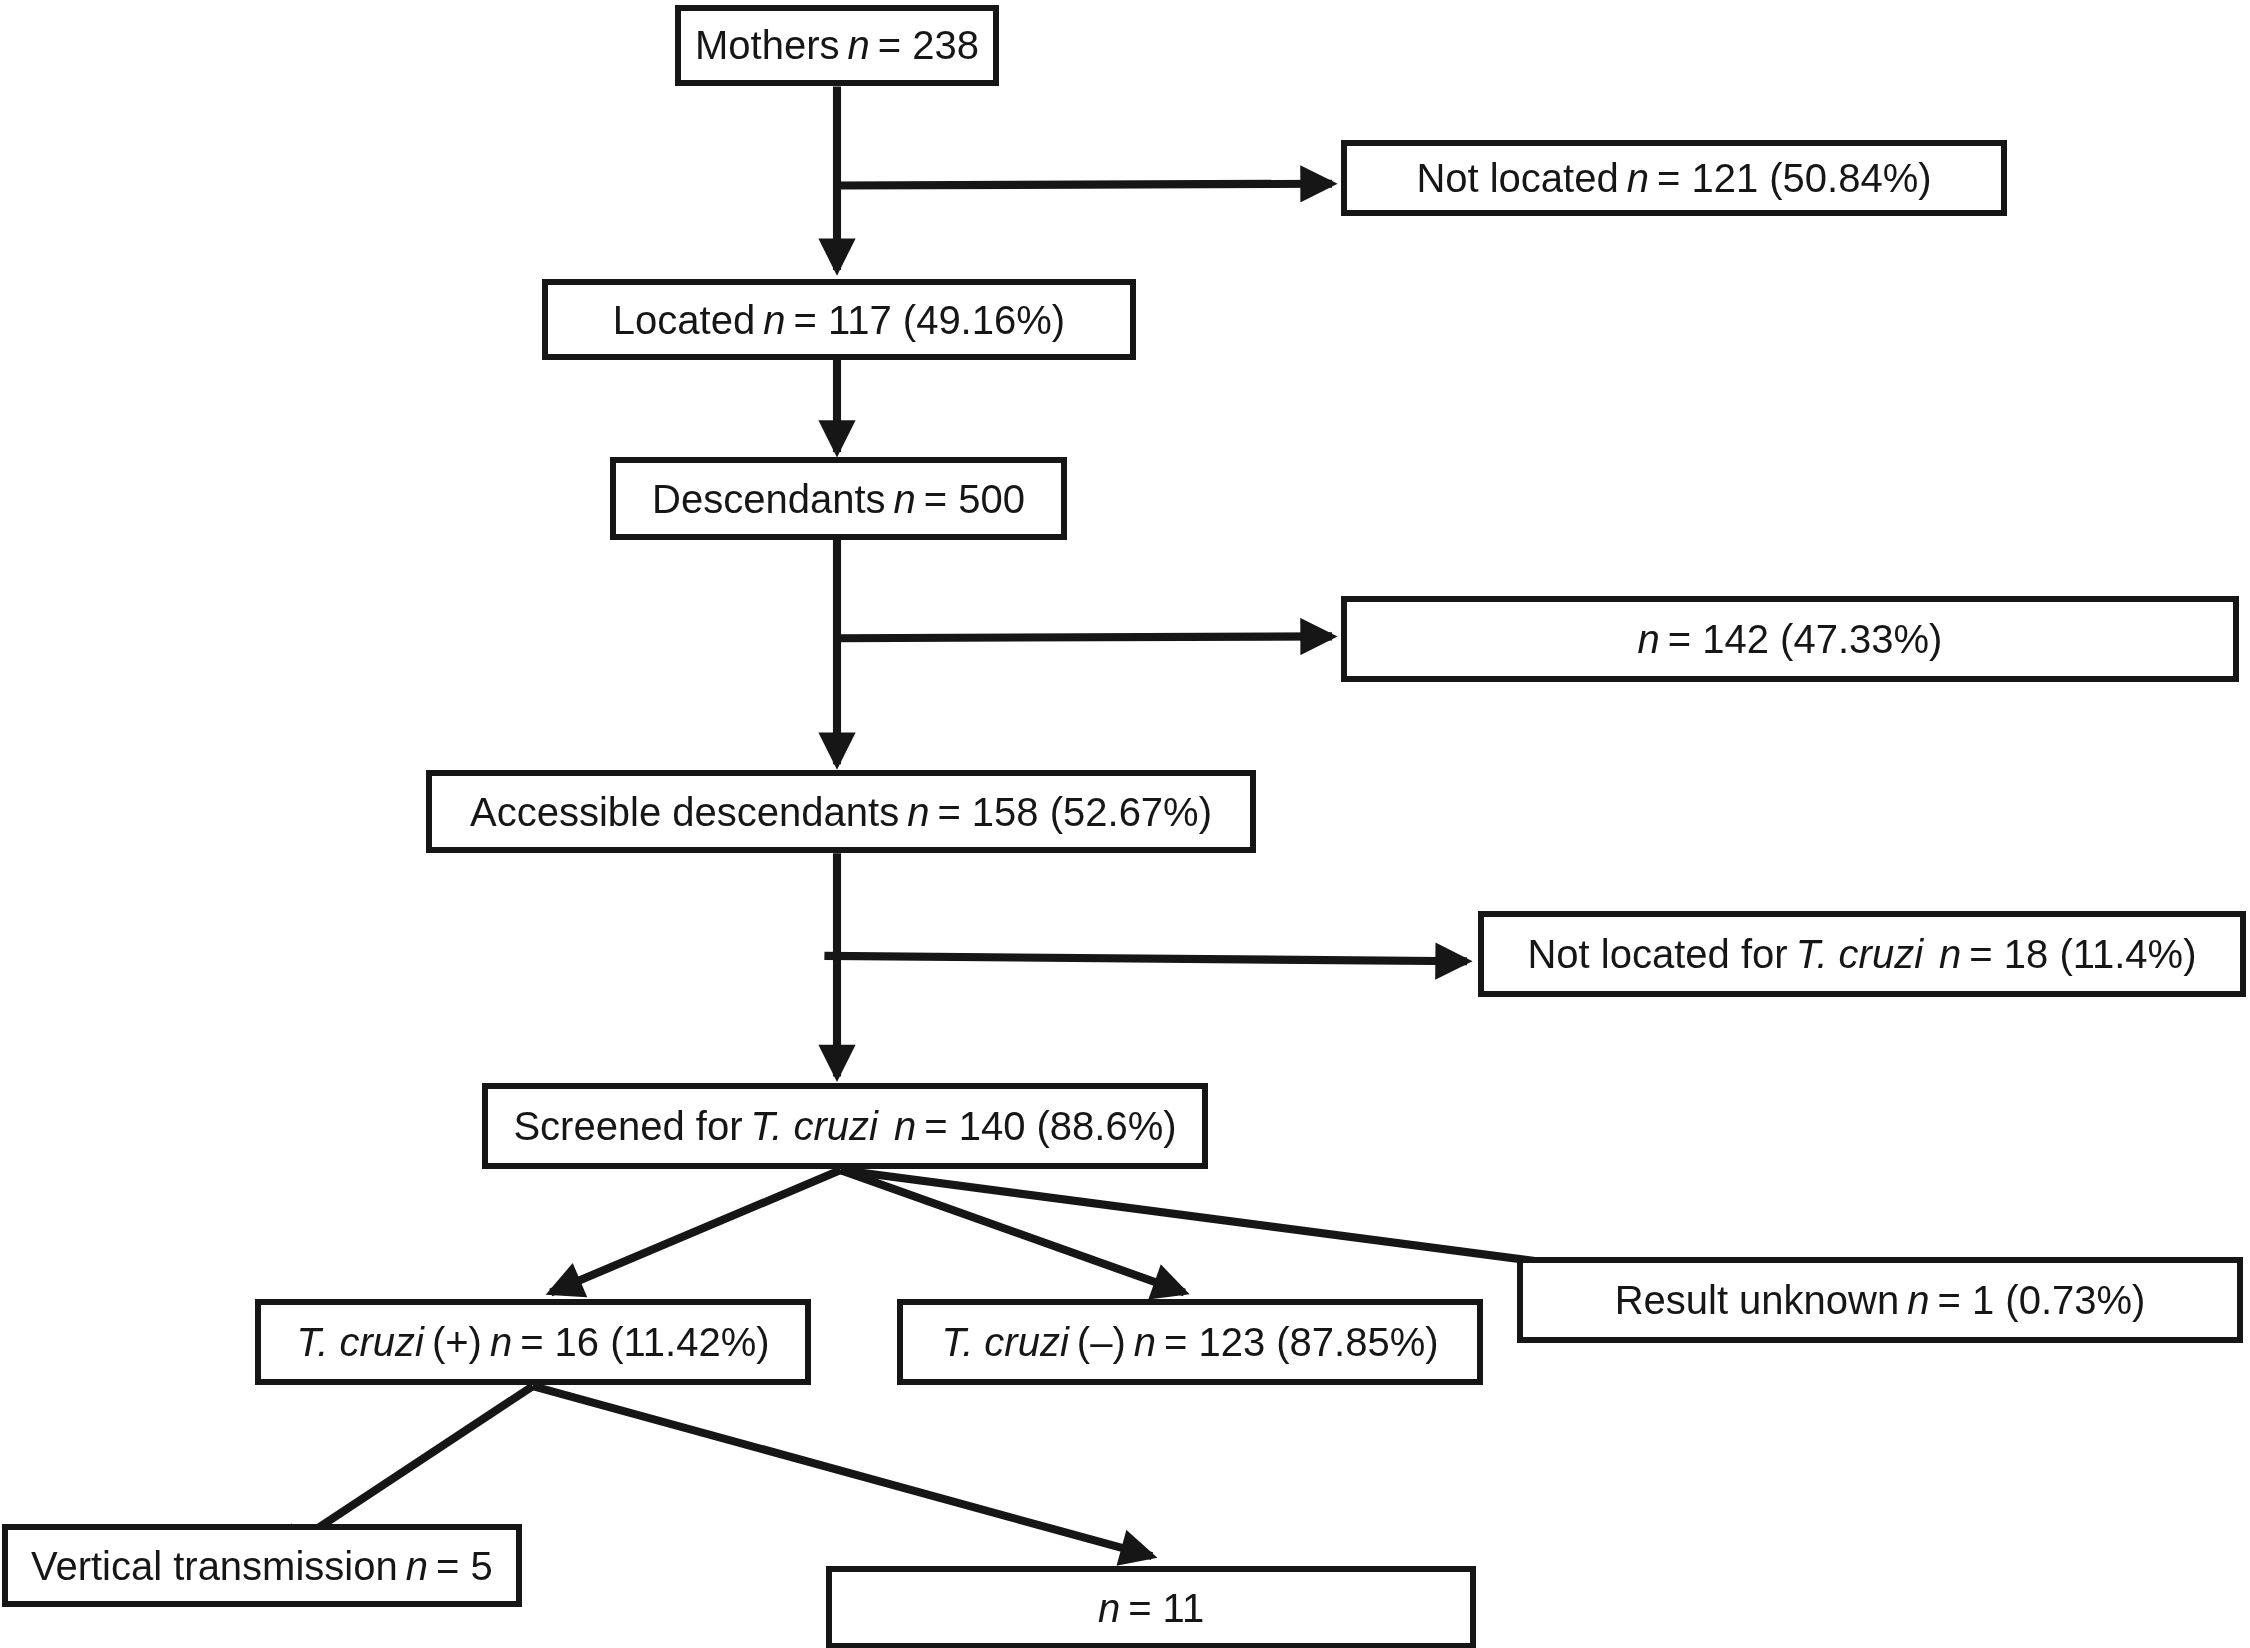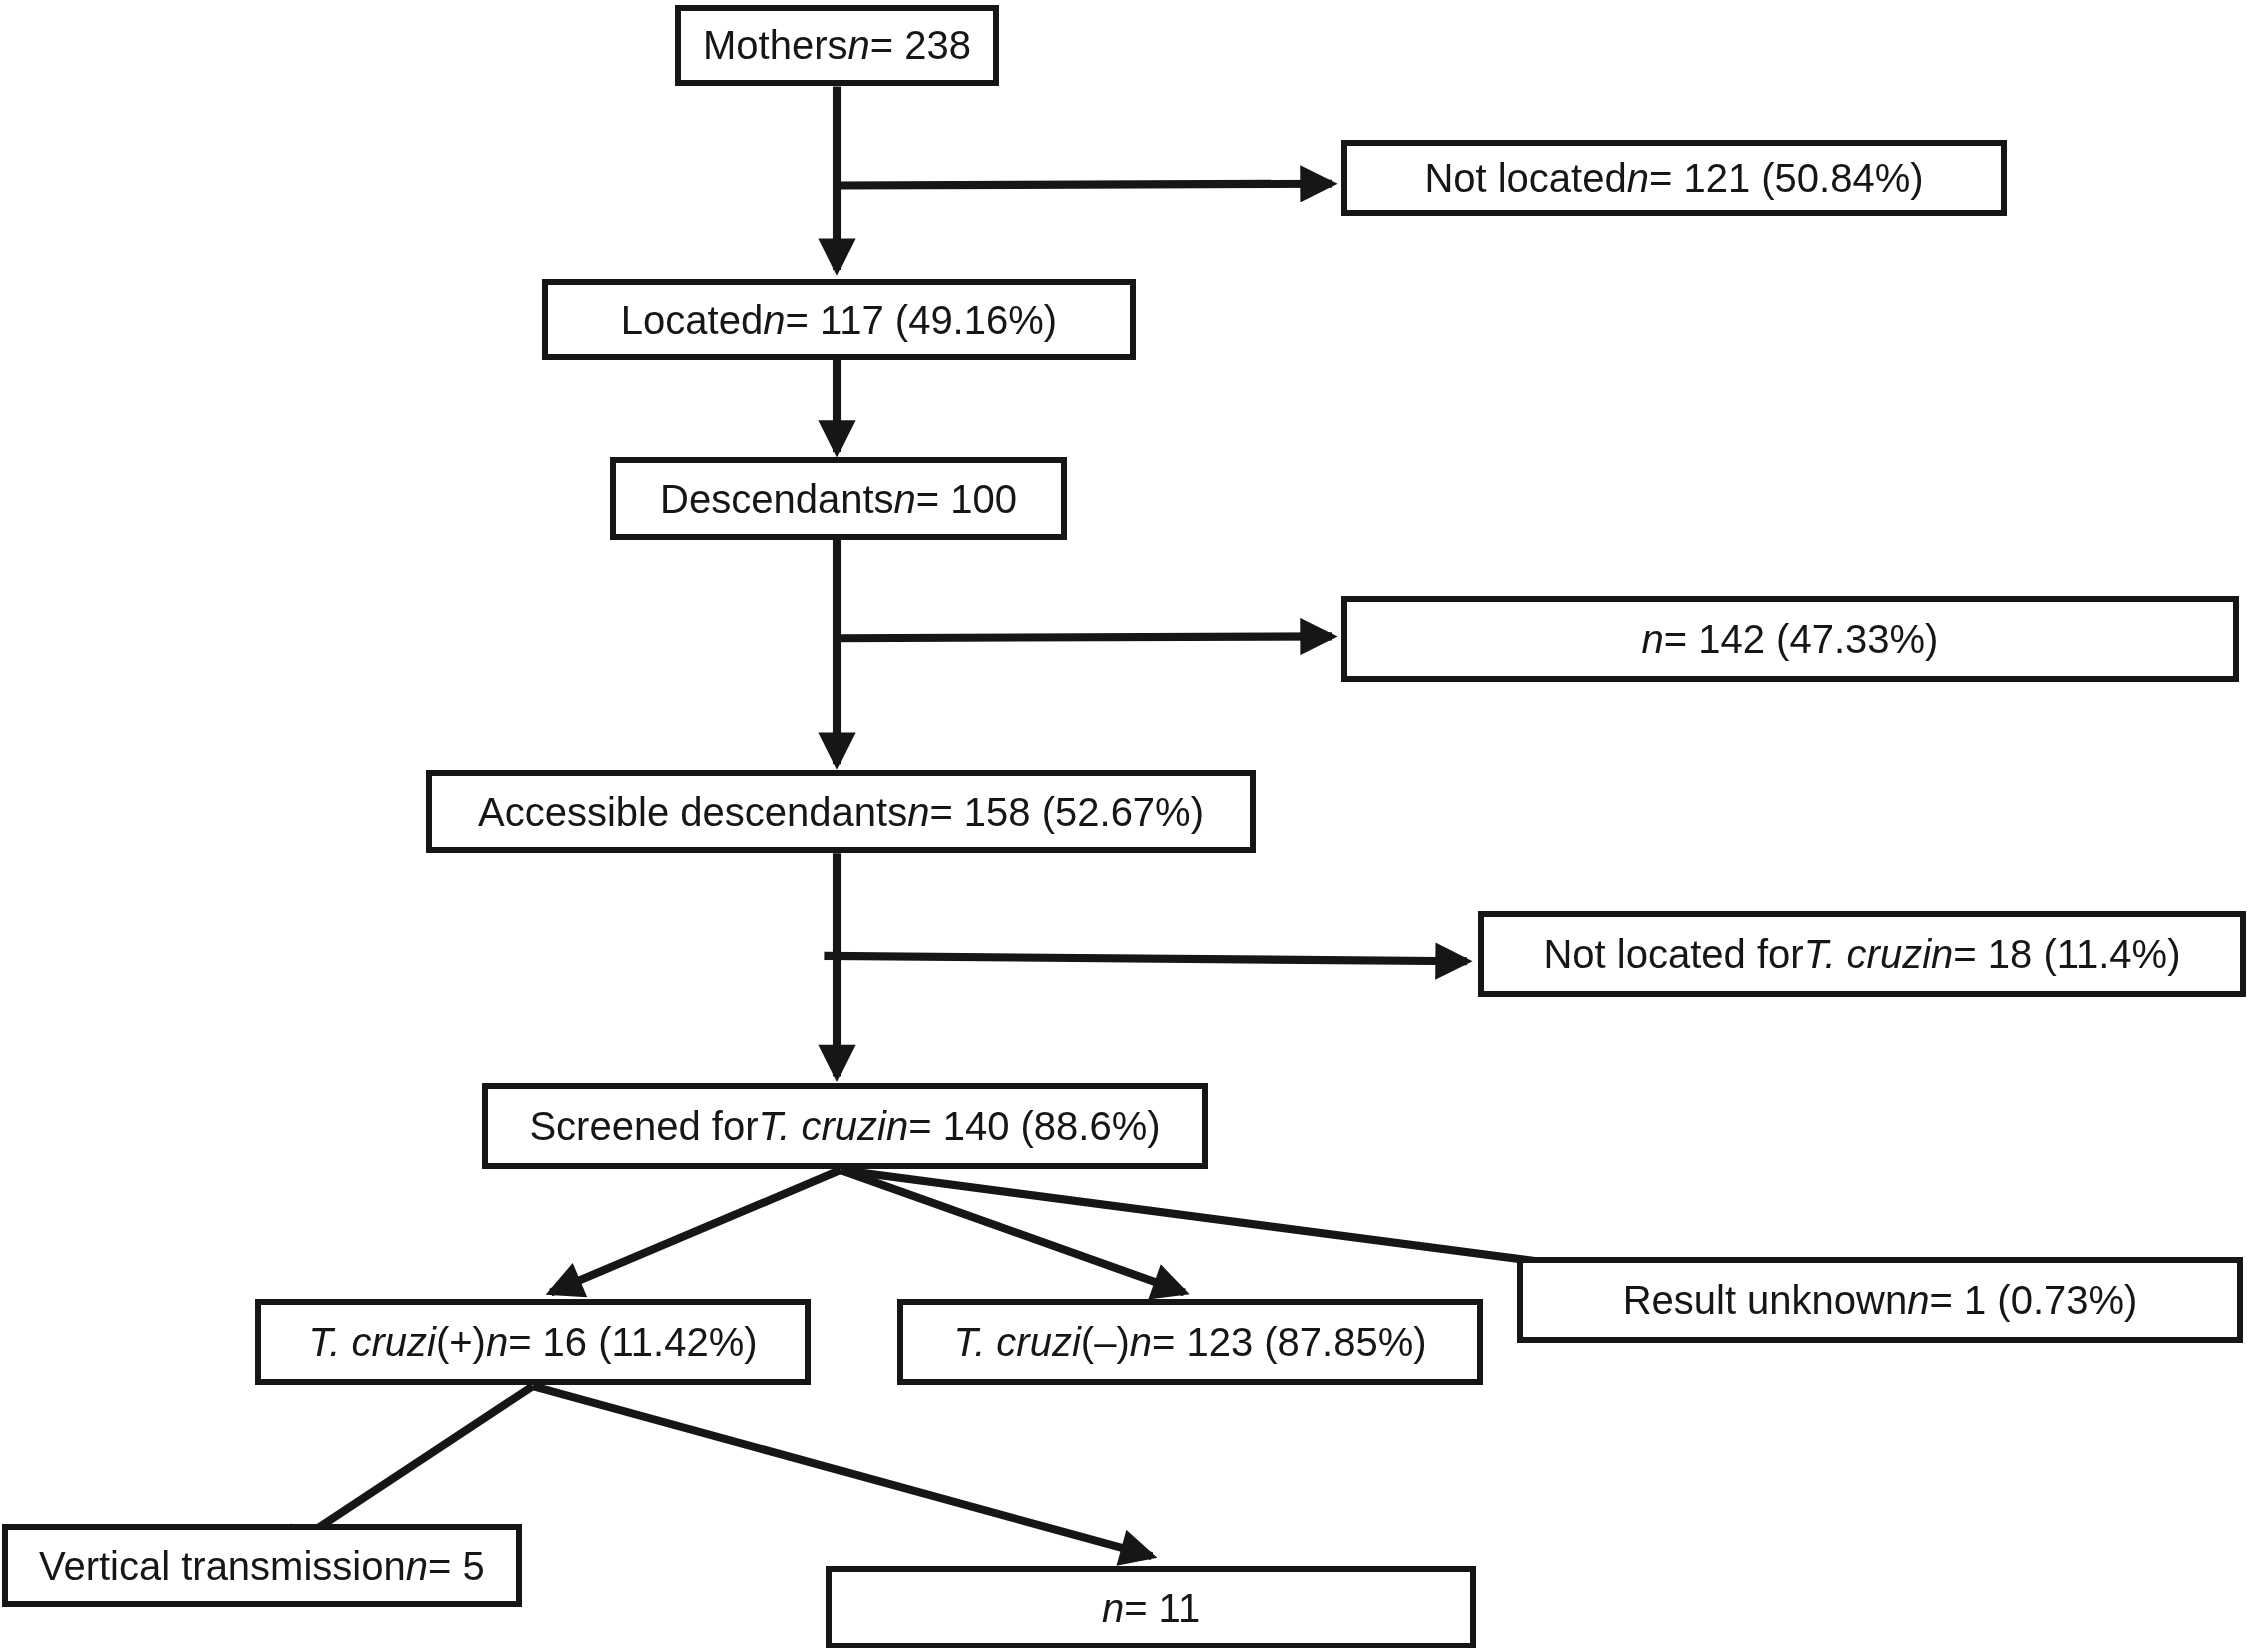--- a/index.html
+++ b/index.html
@@ -18,20 +18,21 @@
     position:absolute;
     box-sizing:border-box;
     border:6.3px solid #161616;
     background:#ffffff;
     display:flex;align-items:center;justify-content:center;
     font-size:40px;
     color:#161616;
     white-space:nowrap;
     line-height:1.1;
     z-index:2;
+    gap:8px;
   }
   .box .it{font-style:italic;}
 </style>
 </head>
 <body>
 
 <div class="canvas">
 
   <svg class="connectors" viewBox="0 0 2500 1832" aria-hidden="true">
     <defs>
@@ -69,21 +70,21 @@
 
   <div class="box" style="left:542px;top:279px;width:594px;height:81px">
     <span>Located </span>
       <span class="it">n</span>
       <span> = 117 (49.16%)</span>
   </div>
 
   <div class="box" style="left:610px;top:457px;width:457px;height:83px">
     <span>Descendants </span>
       <span class="it">n</span>
-      <span> = 100</span>
+      <span> = 500</span>
   </div>
 
   <div class="box" style="left:1341px;top:596px;width:898px;height:86px">
       <span class="it">n</span>
       <span> = 142 (47.33%)</span>
   </div>
 
   <div class="box" style="left:426px;top:770px;width:830px;height:83px">
     <span>Accessible descendants </span>
       <span class="it">n</span>

